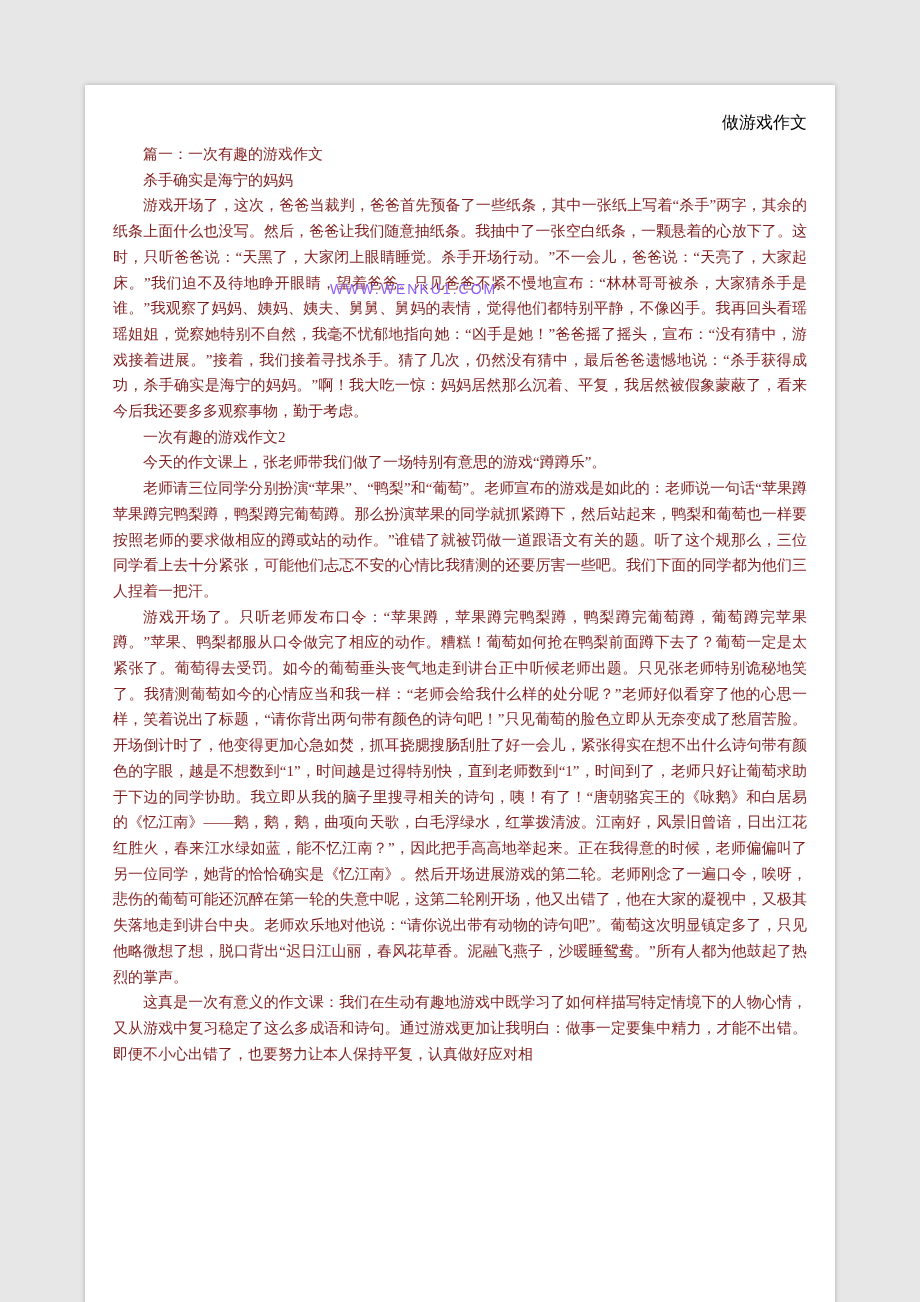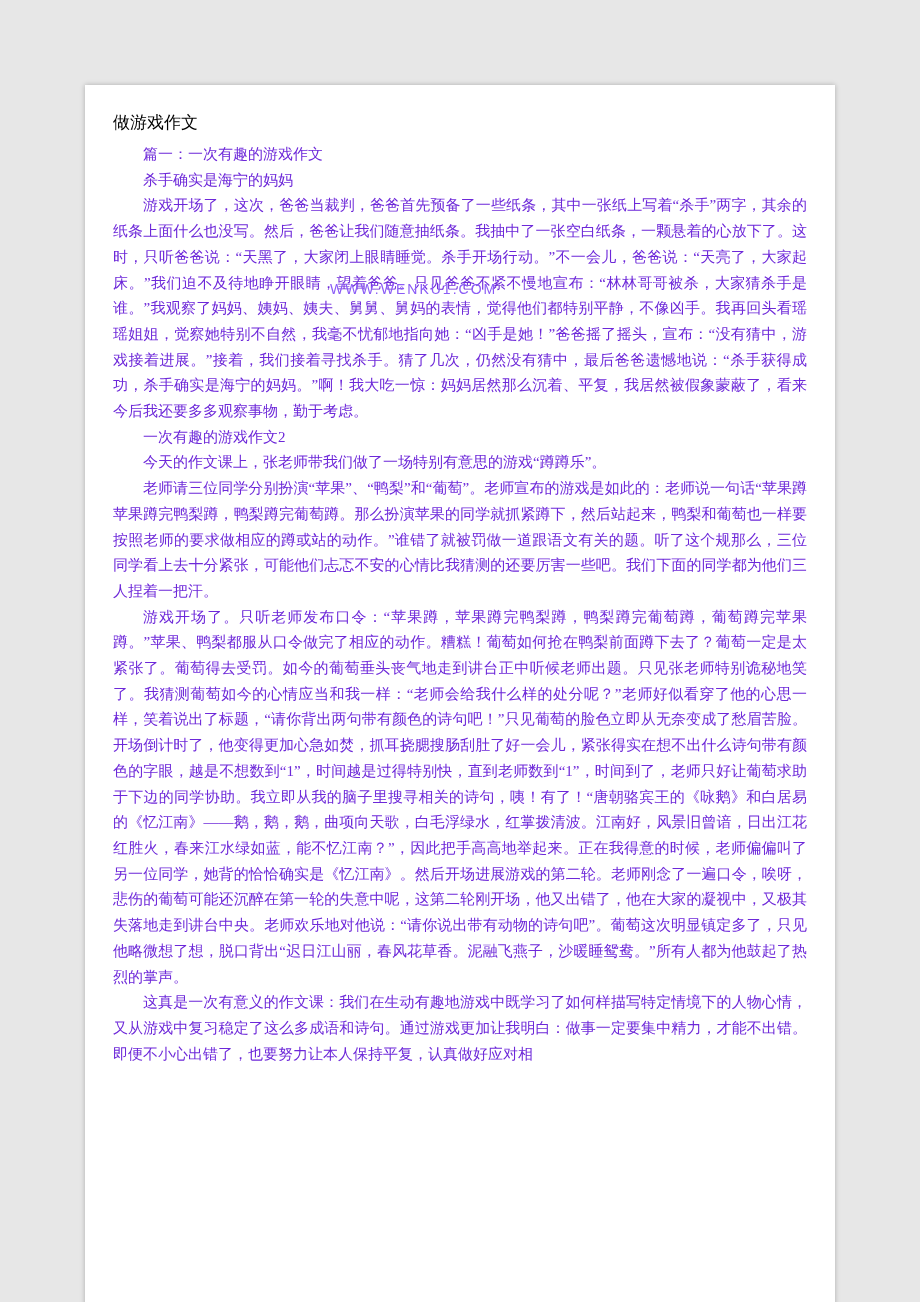--- a/index.html
+++ b/index.html
@@ -21,31 +21,31 @@
     width: 750px;
     height: 1460px;
     background: #ffffff;
     box-sizing: border-box;
     padding: 26px 28px 40px 28px;
     box-shadow: 0 0 5px rgba(0,0,0,0.25);
   }
   .doc-title {
     font-size: 17px;
     font-weight: normal;
-    text-align: left;
+    text-align: right;
     margin: 0 0 8px 0;
     color: #000000;
   }
   .para {
     font-size: 15px;
     line-height: 25.7px;
     text-align: justify;
     text-indent: 2em;
     margin: 0;
-    color: #6d28d9;
+    color: #7f1d1d;
     word-break: break-all;
   }
   .watermark {
     position: absolute;
     left: 245px;
     top: 196px;
     color: #8b5cf6;
     font-size: 14px;
     letter-spacing: 2px;
     font-family: "Liberation Sans", "DejaVu Sans", sans-serif;

